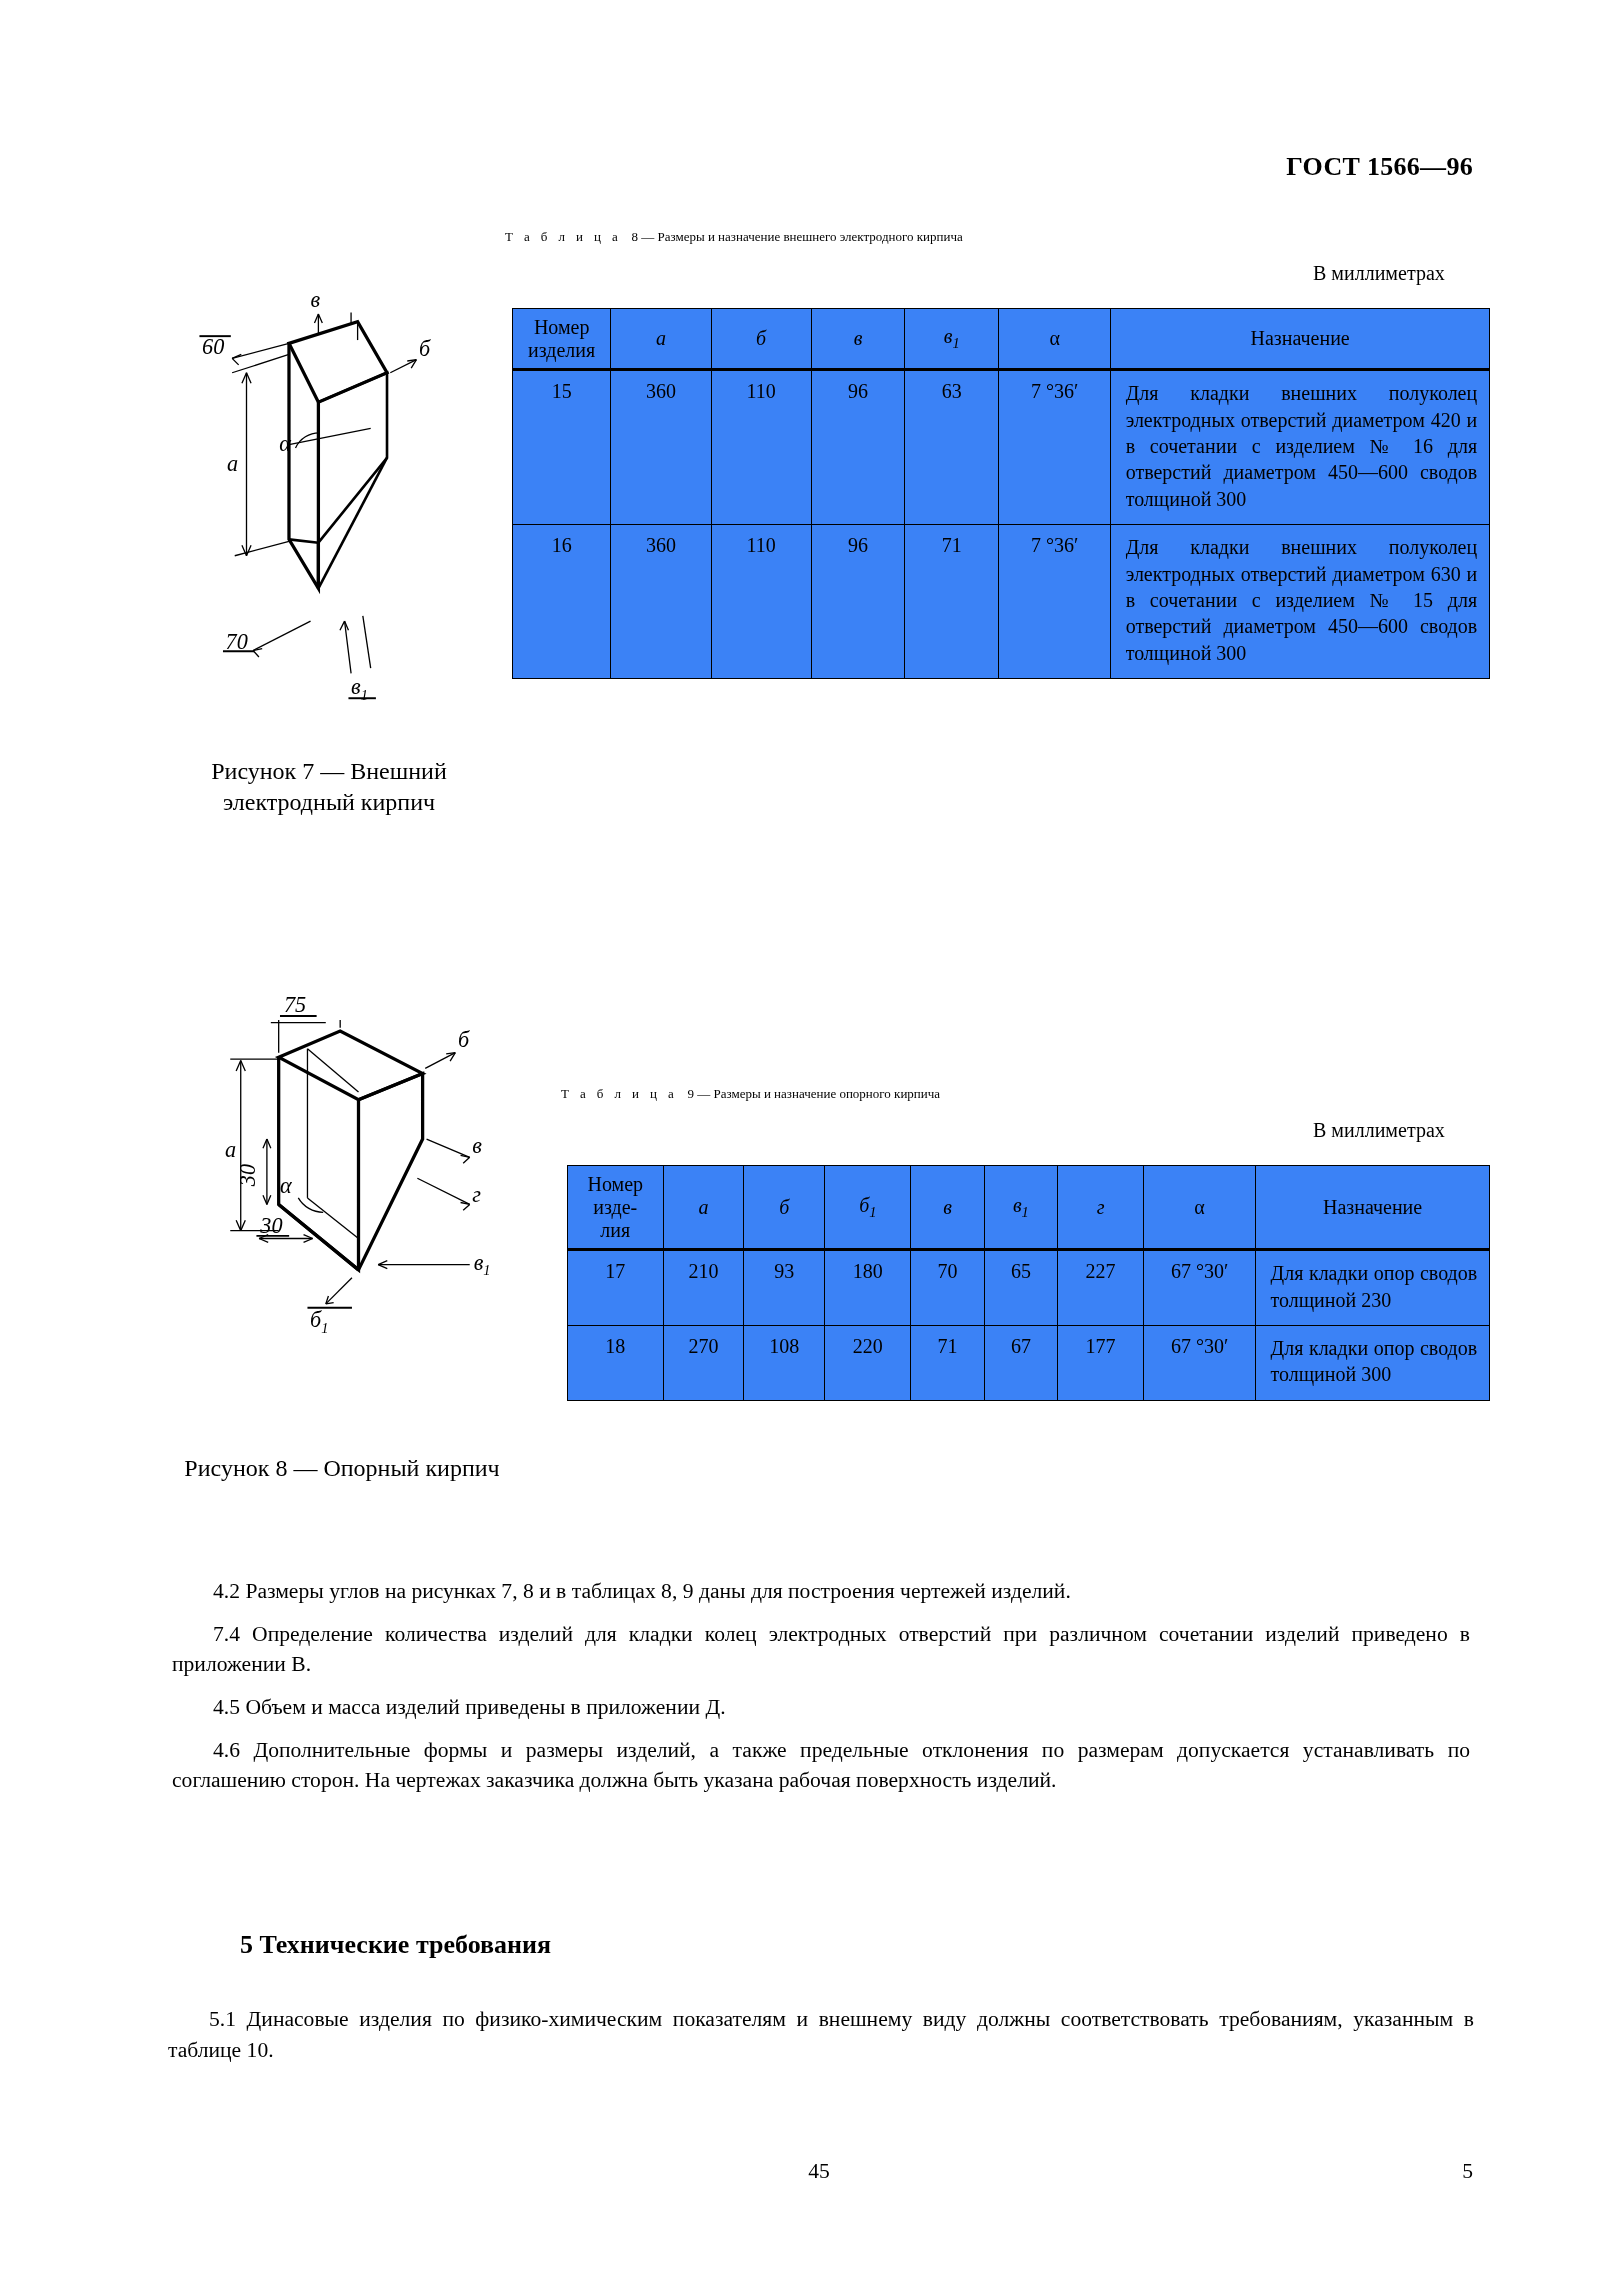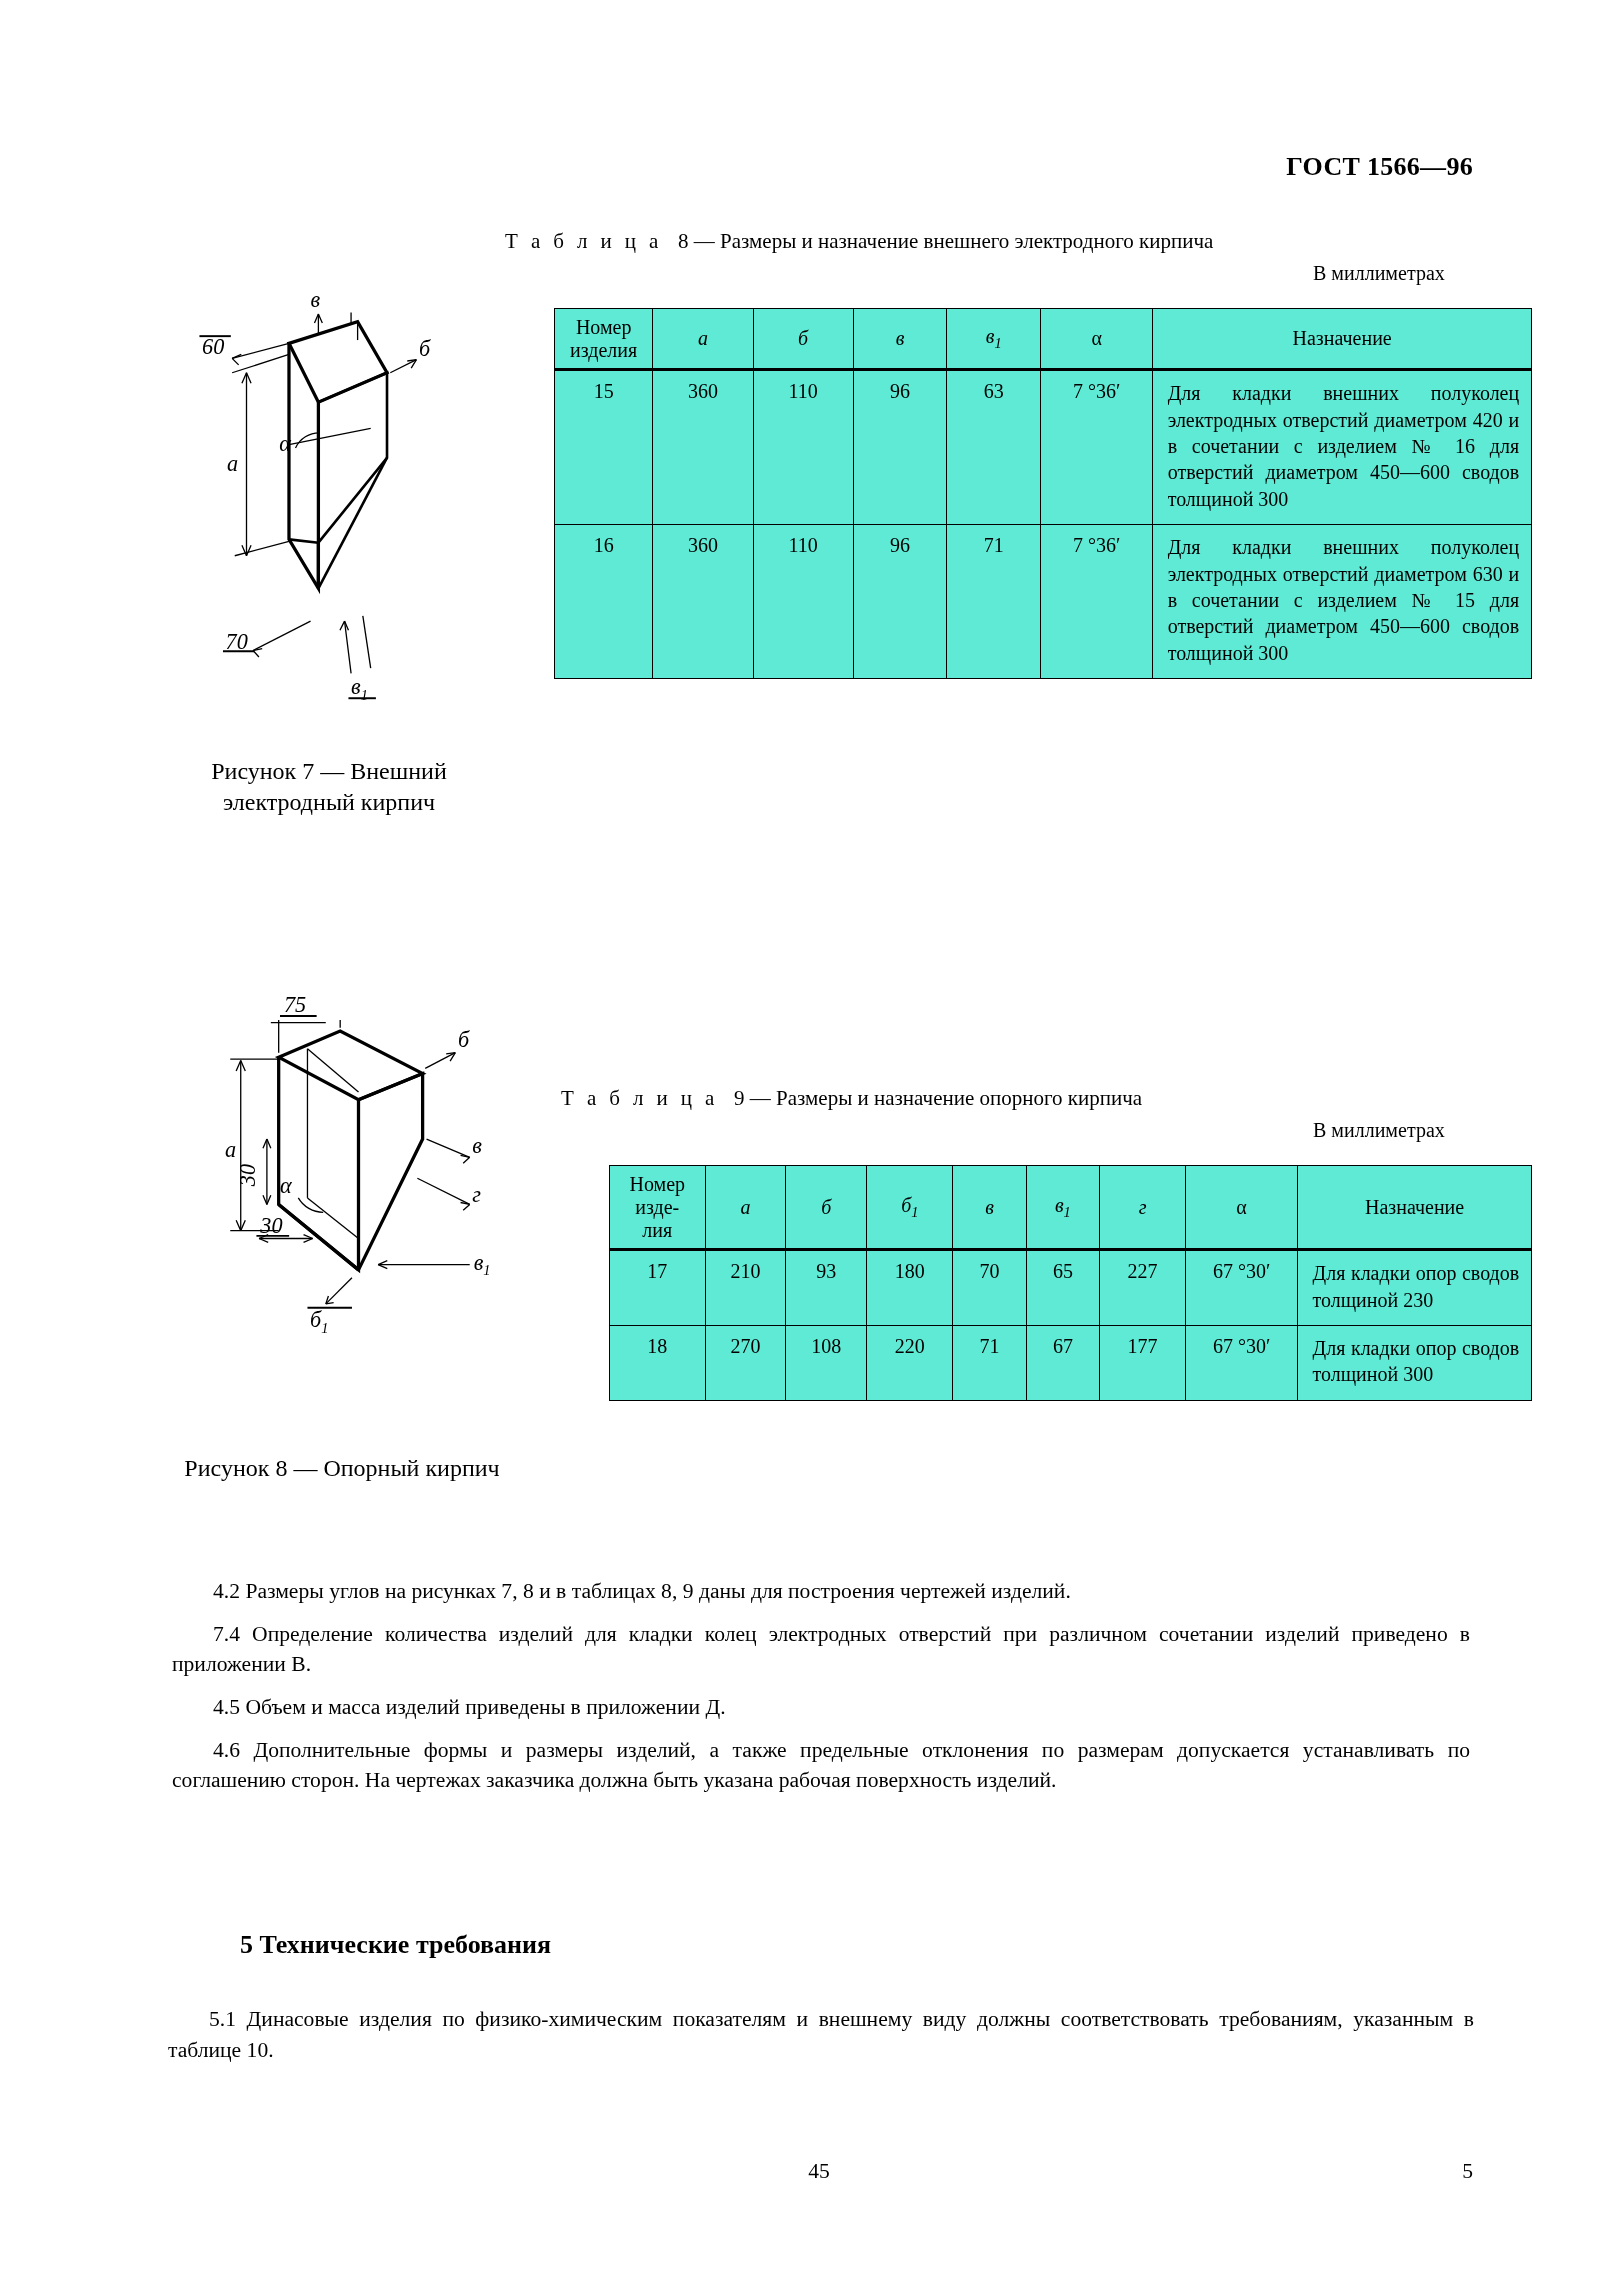--- a/index.html
+++ b/index.html
@@ -28,42 +28,41 @@
     right: 157px;
     top: 152px;
     font-size: 26px;
     font-weight: bold;
     letter-spacing: 0.3px;
     white-space: nowrap;
   }
 
   
   .tbl-caption {
-    font-size: 21px;
+    font-size: 13px;
     white-space: nowrap;
   }
   .tbl-caption .spaced {
     letter-spacing: 3.9px;
   }
   .units-note {
     font-size: 20px;
     white-space: nowrap;
   }
 
   #cap8 { position: absolute; left: 497px; top: 229px; }
   #units8 { position: absolute; left: 1305px; top: 262px; }
   #cap9 { position: absolute; left: 553px; top: 1086px; }
   #units9 { position: absolute; left: 1305px; top: 1119px; }
 
   
   table.doc {
     border-collapse: collapse;
     font-size: 20px;
-    background: #5eead4;
-    margin-left: 42px;
+    background: #3b82f6;
   }
   table.doc td, table.doc th {
     border: 1.3px solid #000;
     padding: 0;
     font-weight: normal;
     vertical-align: top;
   }
   .hdr-cell {
     text-align: center;
     vertical-align: middle !important;

